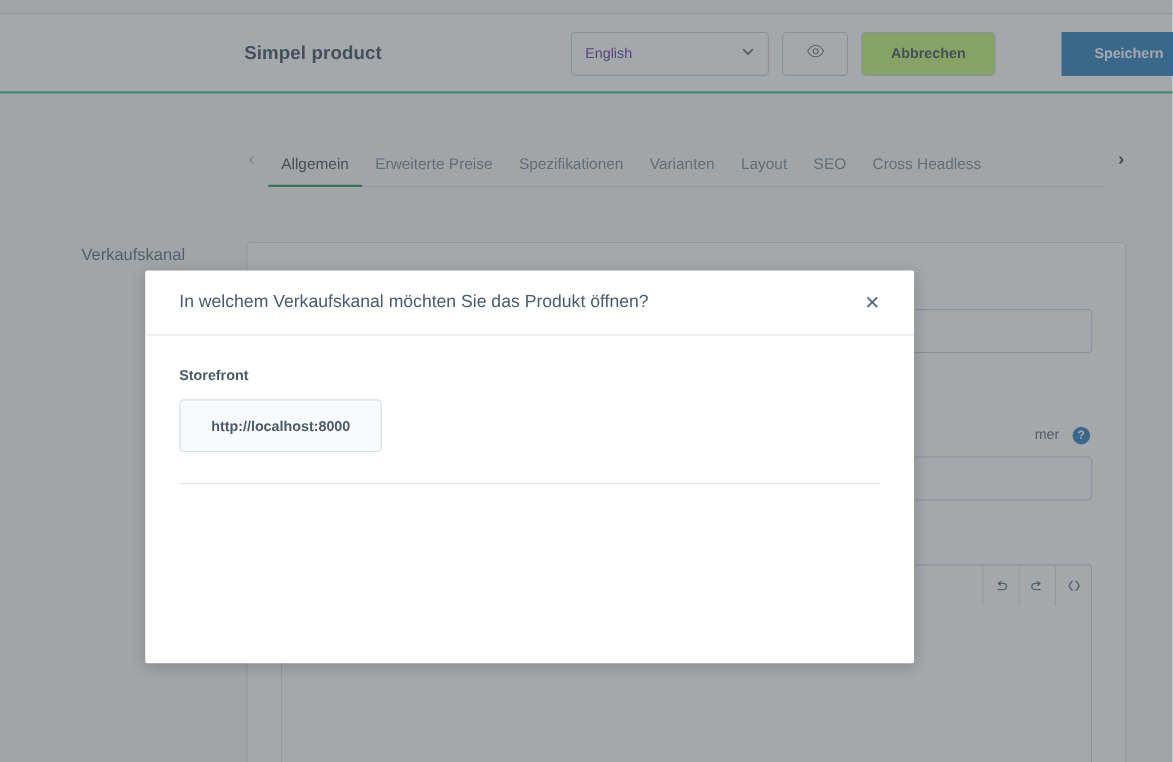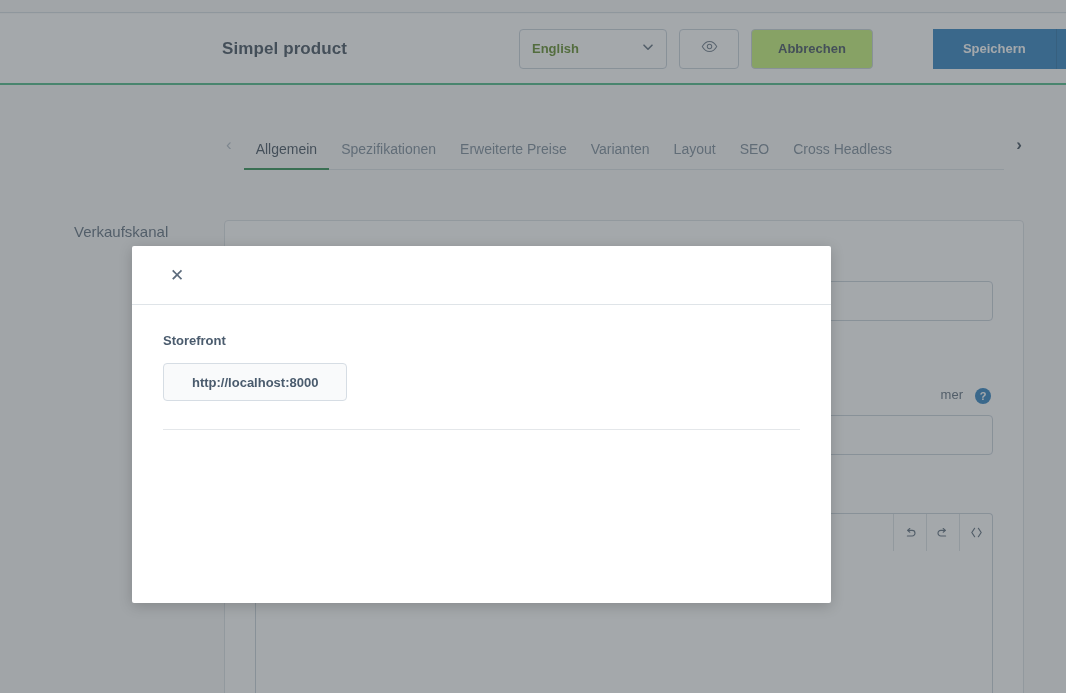--- a/index.html
+++ b/index.html
@@ -49,32 +49,31 @@
 
   #smart-bar-actions {
     position: absolute;
     left: 519px;
     display: flex;
     align-items: center;
     gap: 12px;
   }
 
   .lang-select {
-    width: 148px;
+    width: 180px;
     height: 40px;
     border: 1px solid #c2ccd6;
     border-radius: 4px;
     background: #fff;
     display: flex;
     align-items: center;
     justify-content: space-between;
     padding: 0 12px;
     font-size: 13px;
-    color: #4d7c0f;
-    font-weight: bold;
+    color: #4c1d95;
   }
 
   .icon-btn {
     width: 60px;
     height: 40px;
     border: 1px solid #c2ccd6;
     border-radius: 4px;
     background: #fff;
     display: flex;
     align-items: center;
@@ -294,21 +293,21 @@
   .section-label {
     font-size: 13px;
     font-weight: bold;
     color: #4a5b6d;
   }
   .url-btn {
     margin-top: 15px;
     display: inline-flex;
     align-items: center;
     justify-content: center;
-    height: 38px;
+    height: 48px;
     padding: 0 28px;
     border: 1px solid #d6dde4;
     border-radius: 4px;
     background: #f9fafb;
     font-size: 13px;
     font-weight: bold;
     color: #4a5b6d;
   }
   .modal-divider {
     height: 1px;
@@ -359,22 +358,22 @@
         </div>
       </div>
 
     </div>
   </div>
 
   <div id="tab-bar">
     <span class="tab-arrow">‹</span>
     <div id="tab-list">
       <div class="tab active">Allgemein</div>
+      <div class="tab">Erweiterte Preise</div>
       <div class="tab">Spezifikationen</div>
-      <div class="tab">Erweiterte Preise</div>
       <div class="tab">Varianten</div>
       <div class="tab">Layout</div>
       <div class="tab">SEO</div>
       <div class="tab">Cross Headless</div>
     </div>
     <span class="tab-arrow enabled">›</span>
   </div>
 
   <div id="content">
     <div id="info-label">Verkaufskanal</div>
@@ -409,20 +408,21 @@
       </div>
       <div id="editor-body"></div>
     </div>
   </div>
 
   <div id="backdrop"></div>
 
   <div id="modal">
 
     <div id="modal-header">
+      <div id="modal-title">In welchem Verkaufskanal möchten Sie das Produkt öffnen?</div>
       <div id="modal-close">✕</div>
     </div>
 
     <div id="modal-body">
 
       <div>
         <div class="section-label">Storefront</div>
         <div class="url-btn">http://localhost:8000</div>
       </div>
 

